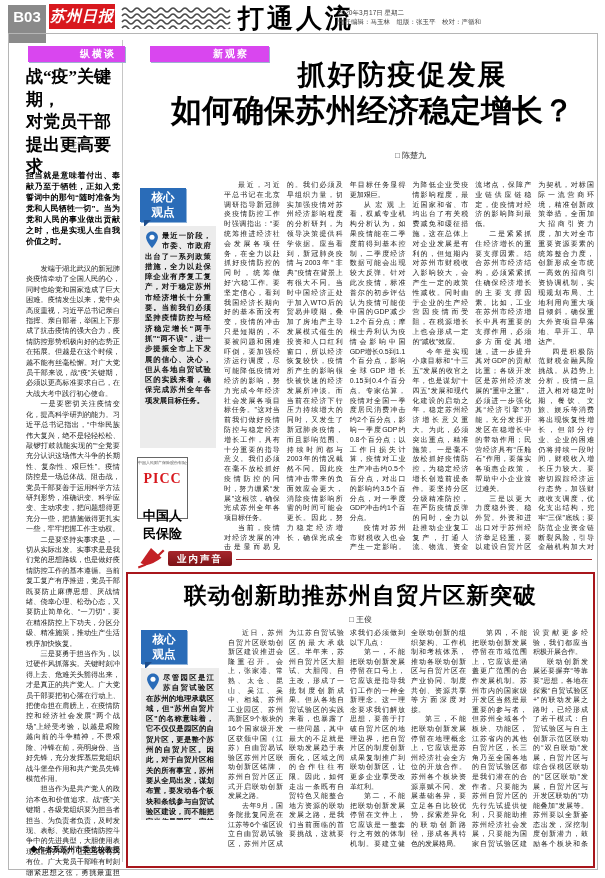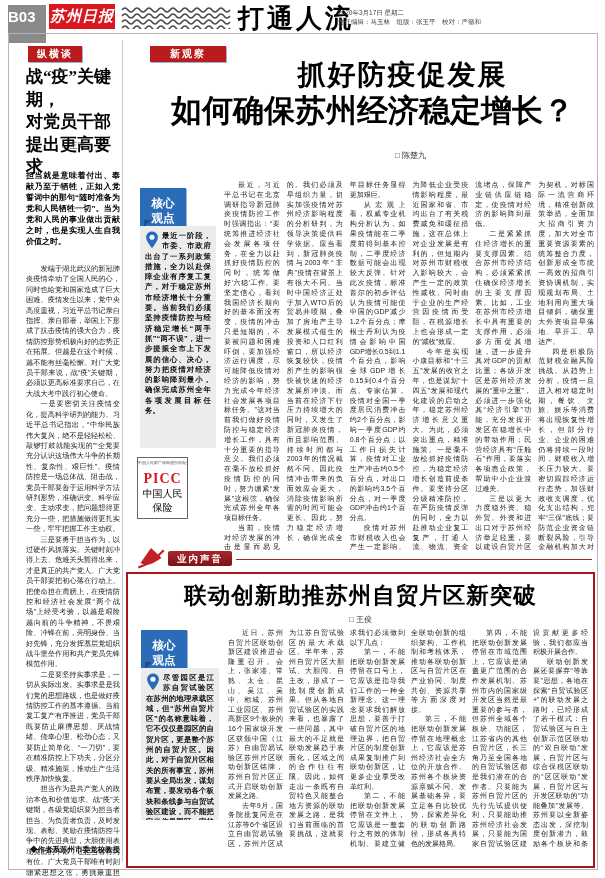--- a/index.html
+++ b/index.html
@@ -1,66 +1,66 @@
 <!DOCTYPE html>
 <html><head>
 <meta charset="utf-8">
 <style>
   html,body{margin:0;padding:0;background:#fff;}
   #page{position:relative;width:605px;height:878px;background:#fff;overflow:hidden;
         font-family:"Liberation Sans",sans-serif;color:#111;}
   .abs{position:absolute;}
   
   .b03{left:8px;top:5px;width:38px;height:38px;background:#8a8a8a;color:#fff;
-       font-size:15px;font-weight:bold;line-height:23px;}
+       font-size:15px;font-weight:bold;text-align:center;line-height:23px;}
   .logo{left:49px;top:4px;width:66px;height:25px;background:#d8181e;color:#fff;
         font-family:"Liberation Serif",serif;font-style:italic;font-weight:bold;
         font-size:15px;text-align:center;line-height:25px;letter-spacing:1px;}
   .waves{left:120px;top:5px;}
   .ptitle{left:238px;top:1px;font-size:26px;font-weight:bold;letter-spacing:3px;color:#000;}
   .dates{left:338px;top:8px;font-size:6.5px;line-height:9px;color:#444;}
   
   .frame{left:8px;top:33px;width:588px;height:835px;border:1px solid #b5b5b5;}
   .vrule{left:122px;top:40px;width:1px;height:822px;background:#c6c6c6;}
   
-  .sbadge{height:16px;background:#b91c1c;color:#fff;font-size:10px;font-weight:bold;
-          text-align:center;line-height:16px;letter-spacing:2px;box-shadow:1px 1px 0 #9db0d0;}
+  .sbadge{height:16px;background:#d946ef;color:#fff;font-size:10px;font-weight:bold;
+          text-align:center;line-height:16px;letter-spacing:2px;box-shadow:1px 1px 0 #9db0d0;padding-left:43px;}
   
   .ltitle{left:26px;top:66px;width:96px;}
   .ltitle p{margin:0;font-family:"Liberation Serif",serif;font-weight:bold;
             font-size:17px;line-height:22.5px;color:#000;}
   .lauthor{left:26px;top:140px;width:96px;text-align:center;font-size:8px;color:#333;}
   .llead{left:26px;top:170px;width:94px;font-size:8px;font-weight:bold;line-height:11px;
          text-align:justify;color:#000;}
   .lbody{left:26px;top:220px;width:94px;height:620px;overflow:hidden;
          font-size:7.2px;line-height:10.4px;text-align:justify;color:#222;margin-top:44px;}
   .lbody p{margin:0;text-indent:2em;}
   .lfoot{left:26px;top:845px;width:94px;text-align:right;font-size:7.5px;font-weight:bold;}
   
   .mtitle1{left:210px;top:56px;width:385px;text-align:center;font-size:28px;
            font-weight:bold;letter-spacing:2px;color:#000;}
   .mtitle2{left:150px;top:90px;width:445px;text-align:center;font-size:31px;
            font-family:"Liberation Serif",serif;font-weight:bold;color:#000;}
   .mauthor{left:218px;top:150px;width:385px;text-align:center;font-size:8px;color:#333;}
   .corebadge{width:46px;height:32px;background:#2a6cb8;color:#fff;font-size:11.5px;
-             font-weight:bold;text-align:center;line-height:15px;padding-top:8px;
+             font-weight:bold;text-align:center;line-height:15px;padding-top:2px;
              box-shadow:1px 1px 0 #8fb3da;}
   .coretail{width:0;height:0;border-top:7px solid #1d4d8c;border-right:7px solid transparent;}
   .corepanel{background:#ececec;padding:5px 5px 4px 5px;font-size:7.4px;font-weight:bold;
              line-height:10.3px;text-align:justify;color:#111;overflow:hidden;}
   .pin{float:left;margin:0 3px 1px 0;}
   .cols{overflow:hidden;font-size:7px;line-height:9.8px;text-align:justify;color:#222;}
   .cols p{margin:0;text-indent:2em;}
   .mbody{left:224px;top:180px;width:370px;height:374px;column-count:6;column-gap:7px;}
   
   .ad{left:137px;top:457px;width:49px;height:60px;border:1px solid #666;text-align:center;}
   .adline{font-size:4px;color:#555;margin-top:2px;white-space:nowrap;overflow:hidden;}
   .adlogo{font-size:14px;font-weight:bold;color:#d8181e;letter-spacing:1px;margin-top:6px;
           font-family:"Liberation Serif",serif;}
-  .adbrand{font-size:10px;font-weight:normal;color:#000;margin-top:0;}
+  .adbrand{font-size:13px;font-weight:bold;color:#000;margin-top:20px;}
   
   .vbadge{left:168px;top:551px;width:64px;height:15px;color:#fff;font-size:9.5px;
           font-weight:bold;text-align:center;line-height:15px;letter-spacing:2px;
           background:linear-gradient(180deg,#a7272c,#7d1216);border-radius:2px;}
   .vrule2{left:236px;top:559px;width:356px;height:1px;background:#a7272c;}
   
   .redbox{left:126px;top:572px;width:465px;height:292px;border:2px solid #a8161c;}
   .btitle{left:136px;top:580px;width:449px;text-align:center;font-size:22.5px;
           font-family:"Liberation Serif",serif;font-weight:bold;letter-spacing:1px;color:#000;}
   .bauthor{left:136px;top:614px;width:449px;text-align:center;font-size:8px;color:#333;}
@@ -95,42 +95,42 @@
   <div class="abs ltitle">
       <p>战“疫”关键期，</p>
       <p>对党员干部</p>
       <p>提出更高要求</p>
     </div>
   <div class="abs lauthor">□ 王涛</div>
   <div class="abs llead">担当就是意味着付出、奉献乃至于牺牲，正如入党誓词中的那句“随时准备为党和人民牺牲一切”。当为党和人民的事业做出贡献之时，也是实现人生自我价值之时。</div>
   <div class="abs lbody">
       <p>发端于湖北武汉的新冠肺炎疫情牵动了全国人民的心，同时也给党和国家造成了巨大困难。疫情发生以来，党中央高度重视，习近平总书记亲自指挥、亲自部署，举国上下形成了抗击疫情的强大合力，疫情防控形势积极向好的态势正在拓展。但越是在这个时候，越不能有丝毫松懈。对广大党员干部来说，战“疫”关键期，必须以更高标准要求自己，在大战大考中践行初心使命。</p>
       <p>一是要密切关注疫情变化，提高科学研判的能力。习近平总书记指出，“中华民族伟大复兴，绝不是轻轻松松、敲锣打鼓就能实现的”“全党要充分认识这场伟大斗争的长期性、复杂性、艰巨性”。疫情防控是一场总体战、阻击战，党员干部要善于运用科学方法研判形势，准确识变、科学应变、主动求变，把问题想得更充分一些，把措施做得更扎实一些，牢牢把握工作主动权。</p>
+      <p>二是要坚持实事求是，一切从实际出发。实事求是是我们党的思想路线，也是做好疫情防控工作的基本遵循。当前复工复产有序推进，党员干部既要防止麻痹思想、厌战情绪、侥幸心理、松劲心态，又要防止简单化、“一刀切”，要在精准防控上下功夫，分区分级、精准施策，推动生产生活秩序加快恢复。</p>
       <p>三是要勇于担当作为，以过硬作风抓落实。关键时刻冲得上去、危难关头豁得出来，才是真正的共产党人。广大党员干部要把初心落在行动上、把使命担在肩膀上，在疫情防控和经济社会发展“两个战场”上经受考验，以越是艰险越向前的斗争精神，不畏艰险、冲锋在前，亮明身份、当好先锋，充分发挥基层党组织战斗堡垒作用和共产党员先锋模范作用。</p>
-      <p>二是要坚持实事求是，一切从实际出发。实事求是是我们党的思想路线，也是做好疫情防控工作的基本遵循。当前复工复产有序推进，党员干部既要防止麻痹思想、厌战情绪、侥幸心理、松劲心态，又要防止简单化、“一刀切”，要在精准防控上下功夫，分区分级、精准施策，推动生产生活秩序加快恢复。</p>
       <p>担当作为是共产党人的政治本色和价值追求。战“疫”关键期，各级党组织要为担当者担当、为负责者负责，及时发现、表彰、奖励在疫情防控斗争中的先进典型，大胆使用表现突出的干部，让担当者有为有位。广大党员干部唯有时刻绷紧思想之弦，勇挑最重担子、敢啃最硬骨头，以“随时准备为党和人民牺牲一切”的觉悟担当作为，方能不负党和人民的重托，在大考中交出合格答卷。</p>
     </div>
   <div class="abs lfoot">◆作者系苏州市委党校教授</div>
 
   <div class="abs sbadge" style="left:150px;top:46px;width:76px;">新观察</div>
   <div class="abs mtitle2">如何确保苏州经济稳定增长？</div>
   <div class="abs mtitle1">抓好防疫促发展</div>
   <div class="abs mauthor">□ 陈楚九</div>
 
   <div class="abs corebadge" style="left:140px;top:188px;">
     <div>核心</div>
     <div>观点</div>
   </div>
   <div class="abs coretail" style="left:144px;top:220px;"></div>
   <div class="abs corepanel" style="left:140px;top:226px;width:66px;height:213px;">
     <svg class="pin" width="14" height="18" viewBox="0 0 24 32">
       <path d="M12 1C6 1 1.5 5.6 1.5 11.3c0 7.8 10.5 19.2 10.5 19.2S22.5 19.1 22.5 11.3C22.5 5.6 18 1 12 1z" fill="#2a6cb8"></path>
       <circle cx="12" cy="11" r="4.5" fill="#fff"></circle>
     </svg>
-    <span>最近一阶段，市委、市政府出台了一系列政策措施，全力以赴保障企业有序复工复产，对于稳定苏州市经济增长十分重要。当前我们必须坚持疫情防控与经济稳定增长“两手抓”“两不误”，进一步提振全市上下发展的信心、决心，努力把疫情对经济的影响降到最小，确保完成苏州全年各项发展目标任务。</span>
+    <span>最近一阶段，市委、市政府出台了一系列政策措施，全力以赴保障企业有序复工复产，对于稳定苏州市经济增长十分重要。当前我们必须坚持疫情防控与经济稳定增长“两手抓”“两不误”，进一步提振全市上下发展的信心、决心，但从各地自贸试验区的实践来看，确保完成苏州全年各项发展目标任务。</span>
   </div>
 
   <div class="abs cols mbody">
     <div>
         <p>最近，习近平总书记在北京调研指导新冠肺炎疫情防控工作时强调指出：“要统筹推进经济社会发展各项任务，在全力以赴抓好疫情防控的同时，统筹做好‘六稳’工作。要坚定信心，看到我国经济长期向好的基本面没有变，疫情的冲击只是短期的，不要被问题和困难吓倒，要加强经济运行调度，尽可能降低疫情对经济的影响，努力完成今年经济社会发展各项目标任务。”这对当前我们做好疫情防控与稳定经济增长工作，具有十分重要的指导意义。我们必须在毫不放松抓好疫情防控的同时，努力绷紧“发展”这根弦，确保完成苏州全年各项目标任务。</p>
         <p>当前，疫情对经济发展的冲击是显而易见的。我们必须及早组织力量，切实加强疫情对苏州经济影响程度的分析研判，为领导决策提供科学依据。应当看到，新冠肺炎疫情与2003年“非典”疫情在背景上有很大不同。当时中国经济正处于加入WTO后的贸易井喷期，叠加了房地产主导发展模式催生的投资和人口红利窗口，所以经济恢复较快，疫情所产生的影响很快被快速的经济发展所冲淡。而当前在经济下行压力持续增大的同时，又发生了新冠肺炎疫情，而且影响范围、持续时间都与2003年的情况截然不同。因此疫情冲击带来的负面效应会更大，消除疫情影响所需的时间可能会更长。因此，努力稳定经济增长，确保完成全年目标任务显得更加艰巨。</p>
         <p>从宏观上看，权威专业机构分析认为，如果疫情能在二季度前得到基本控制，二季度经济数据可能会出现较大反弹。针对此次疫情，标准普尔的初步评估认为疫情可能使中国的GDP减少1.2个百分点；摩根士丹利认为疫情会影响中国GDP增长0.5到1.1个百分点，影响全球GDP增长0.15到0.4个百分点。专家估算，疫情对全国一季度居民消费冲击约2个百分点，影响一季度GDP约0.8个百分点；以工作日损失计算，疫情对工业生产冲击约0.5个百分点，对出口的影响约3.5个百分点，对一季度GDP冲击约1个百分点。</p>
         <p>疫情对苏州市财税收入也会产生一定影响。为降低企业受疫情影响程度，最近国家和省、市均出台了有关税费减免和缓征措施，这在总体上对企业发展是有利的，但短期内对苏州市财税收入影响较大，会产生一定的政策性减收。同时由于企业的生产经营因疫情而受阻，在税源增长上也会形成一定的“减收”效应。</p>
         <p>今年是实现小康目标和“十三五”发展的收官之年，也是谋划“十四五”发展和现代化建设的启动之年，稳定苏州经济增长意义重大。为此，必须突出重点，精准施策。一是毫不放松抓好疫情防控，为稳定经济增长创造前提条件。要坚持分区分级精准防控，在严防疫情反弹的同时，全力以赴推动企业复工复产，打通人流、物流、资金流堵点，保障产业链供应链稳定，使疫情对经济的影响降到最低。</p>
         <p>二是紧紧抓住经济增长的重要支撑因素。结合苏州市经济结构，必须紧紧抓住确保经济增长的主要支撑因素。比如，工业在苏州市经济增长中具有重要的支撑作用，必须多方面促其增速，进一步提升其对GDP的贡献比重；各级开发区是苏州经济发展的“重中之重”，必须进一步强化其“经济引擎”功能，充分发挥开发区在稳增长中的带动作用；民营经济具有“压舱石”作用，要落实各项惠企政策，帮助中小企业渡过难关。</p>

